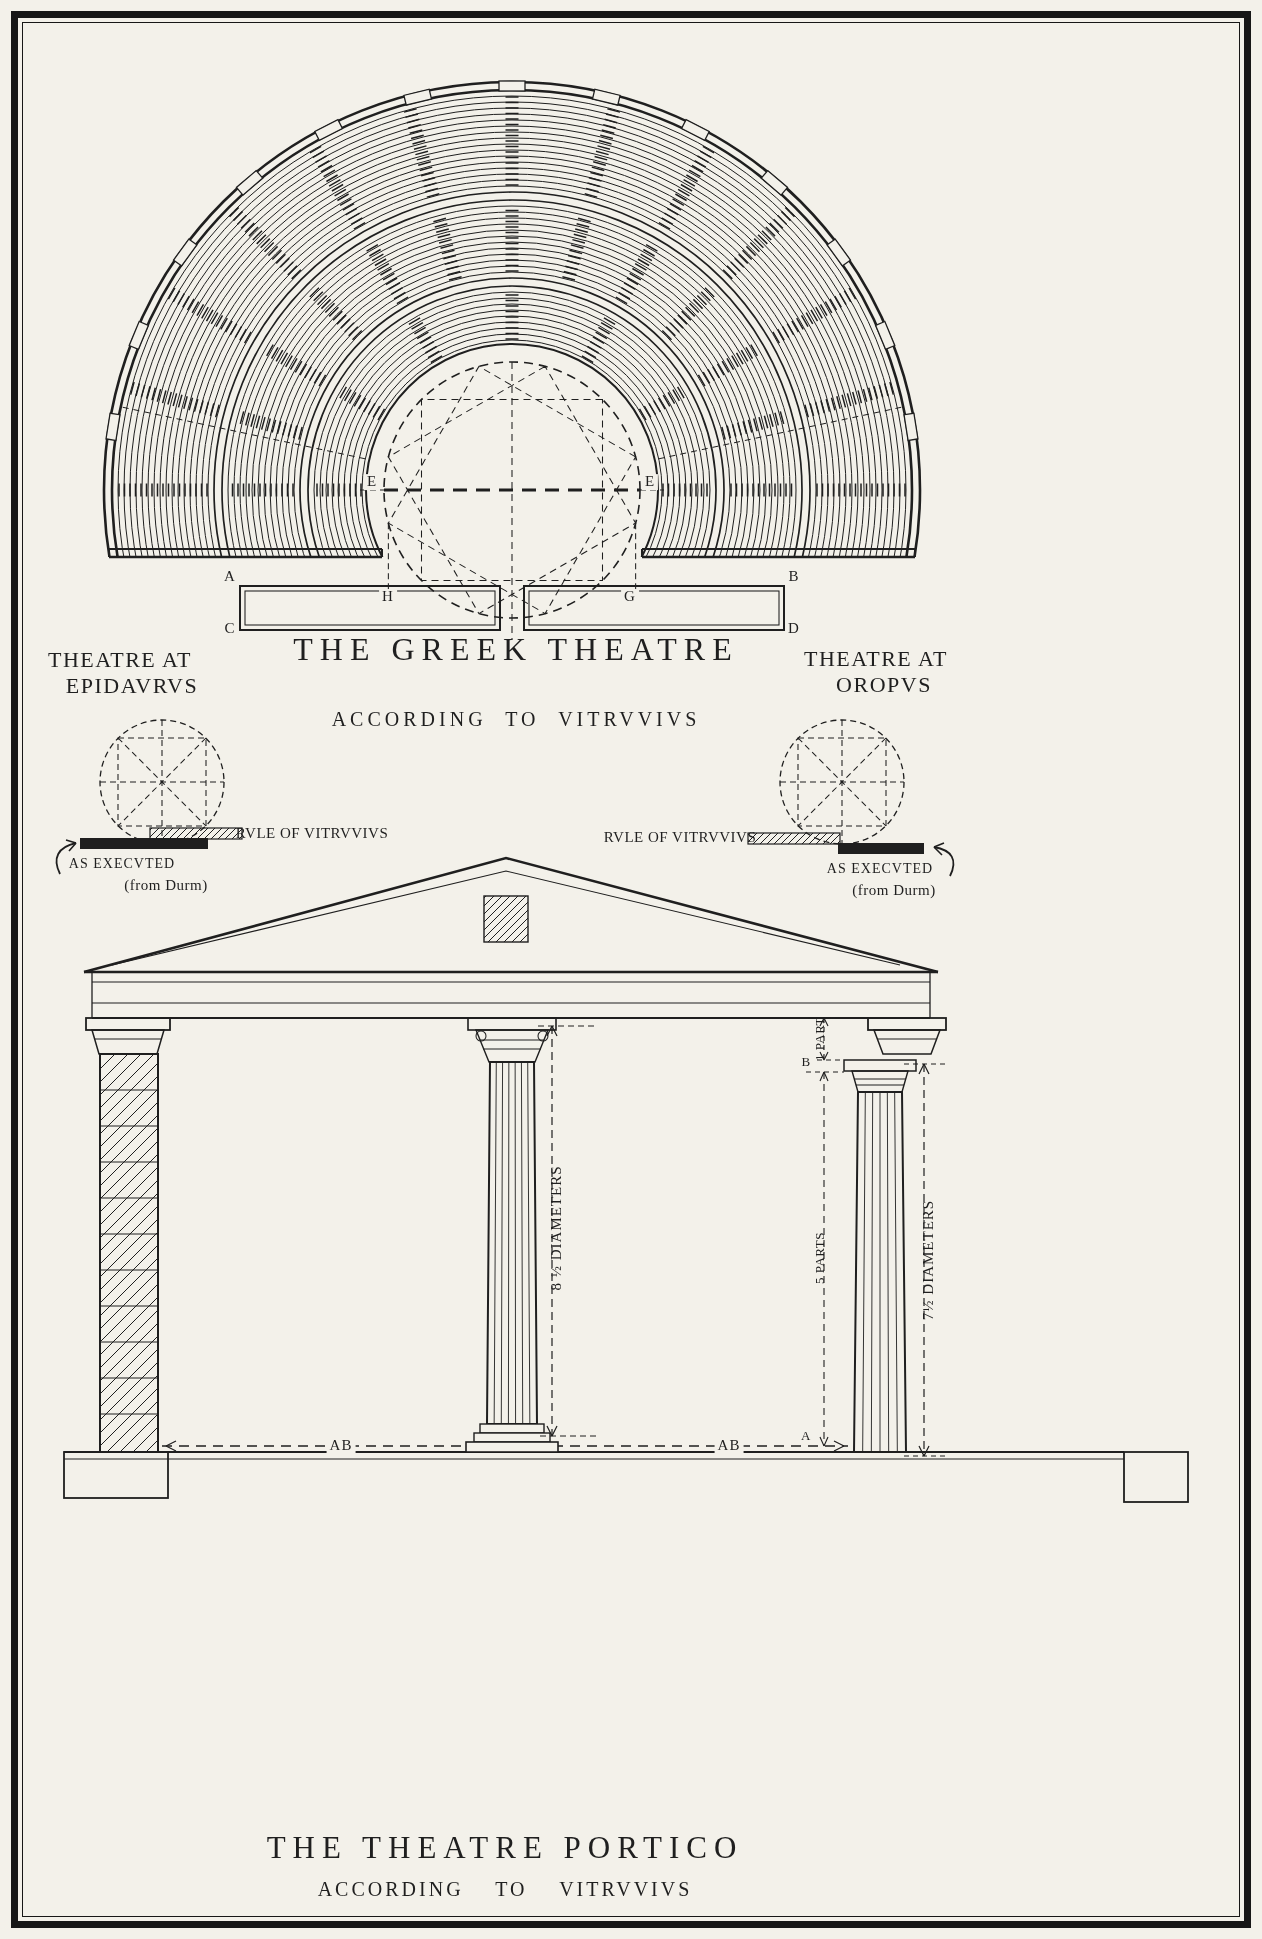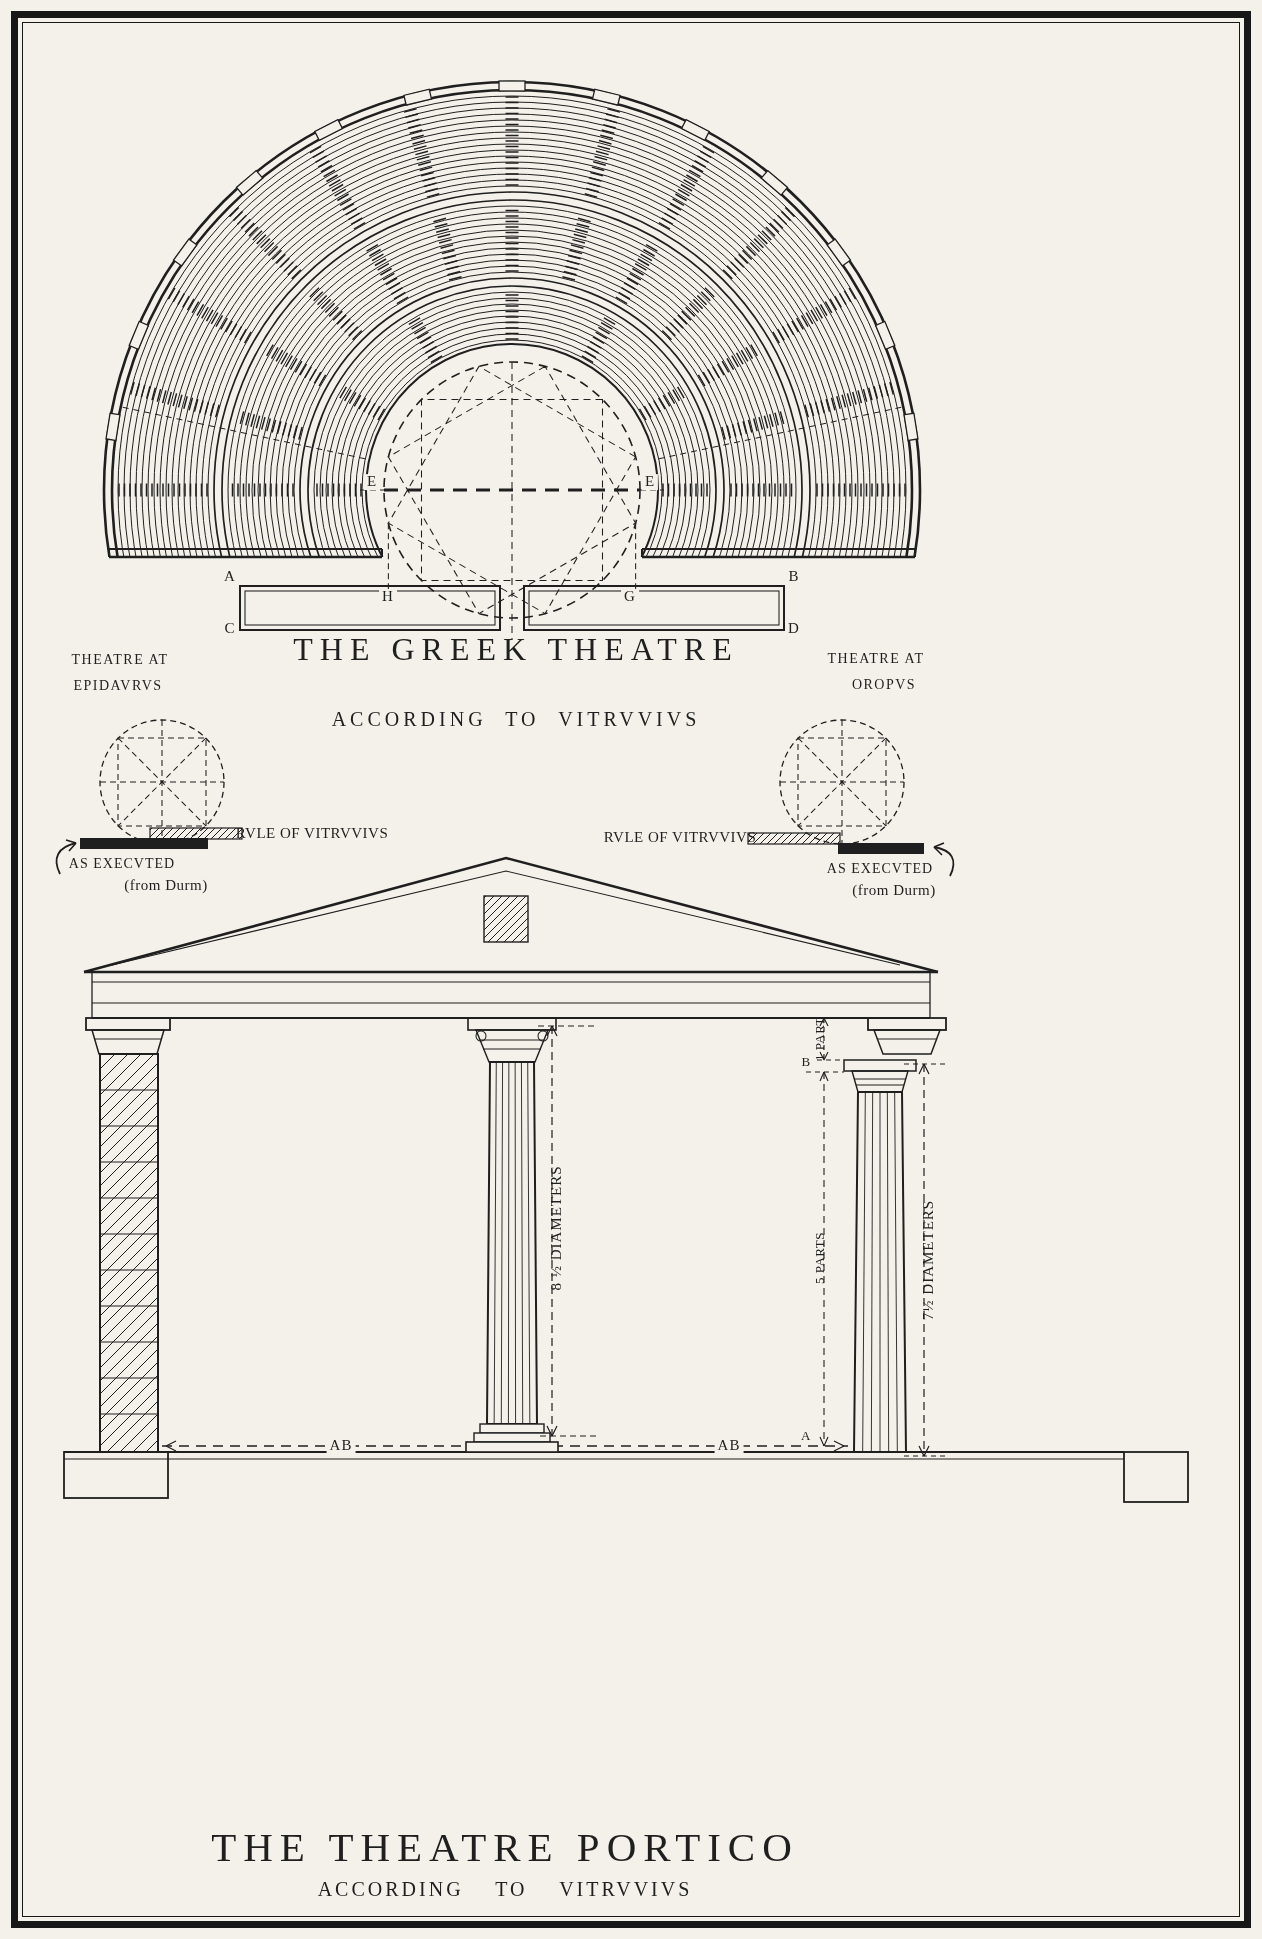--- a/index.html
+++ b/index.html
@@ -8,21 +8,21 @@
   .plate{position:absolute;inset:0;background:#f3f1ea;font-family:"Liberation Serif","DejaVu Serif",serif;color:#1f1f1f}
   .frame{position:absolute;inset:11px;border:7px solid #171717;z-index:5;pointer-events:none}
   .frame2{position:absolute;inset:22px;border:1.5px solid #171717;z-index:5;pointer-events:none}
   svg#art{position:absolute;left:0;top:0;z-index:1}
   .lbl{position:absolute;transform:translate(-50%,-50%);white-space:nowrap;z-index:3;letter-spacing:1px;line-height:1.05}
   .rot{transform:translate(-50%,-50%) rotate(-90deg)}
   .mask{background:#f3f1ea;padding:0 3px}
   .t-main{font-size:32px;letter-spacing:7px}
   .t-sub{font-size:20px;letter-spacing:4px;word-spacing:10px}
   .t-sub2{font-size:20px;letter-spacing:3px;word-spacing:24px}
-  .t-side{font-size:14px;letter-spacing:1.5px}
+  .t-side{font-size:22px;letter-spacing:1.5px}
   .t-small{font-size:15px;letter-spacing:0.5px}
   .t-exec{font-size:14px;letter-spacing:1px}
   .t-script{font-size:15px;letter-spacing:0.5px}
   .t-letter{font-size:15px}
   .t-dim{font-size:15px;letter-spacing:1px}
   .t-dim-s{font-size:13px;letter-spacing:0.5px}
 </style>
 </head>
 <body>
 
@@ -357,35 +357,35 @@
   <div class="lbl t-letter" style="left:794px;top:577px">B</div>
   <div class="lbl t-letter" style="left:230px;top:629px">C</div>
   <div class="lbl t-letter" style="left:794px;top:629px">D</div>
   <div class="lbl t-letter mask" style="left:388px;top:597px">H</div>
   <div class="lbl t-letter mask" style="left:630px;top:597px">G</div>
 
   <div class="lbl t-main" style="left:516px;top:650px">THE GREEK THEATRE</div>
   <div class="lbl t-sub" style="left:516px;top:719px">ACCORDING TO VITRVVIVS</div>
 
   <div class="lbl t-side" style="left:120px;top:660px">THEATRE AT</div>
-  <div class="lbl t-side" style="left:118px;top:686px">EPIDAVRVS</div>
+  <div class="lbl t-side" style="left:132px;top:686px">EPIDAVRVS</div>
   <div class="lbl t-small" style="left:312px;top:834px">RVLE OF VITRVVIVS</div>
   <div class="lbl t-exec" style="left:122px;top:864px">AS EXECVTED</div>
   <div class="lbl t-script" style="left:166px;top:886px">(from Durm)</div>
 
   <div class="lbl t-side" style="left:876px;top:659px">THEATRE AT</div>
   <div class="lbl t-side" style="left:884px;top:685px">OROPVS</div>
   <div class="lbl t-small" style="left:680px;top:838px">RVLE OF VITRVVIVS</div>
   <div class="lbl t-exec" style="left:880px;top:869px">AS EXECVTED</div>
   <div class="lbl t-script" style="left:894px;top:891px">(from Durm)</div>
 
   <div class="lbl rot t-dim" style="left:557px;top:1228px">8 ½ DIAMETERS</div>
   <div class="lbl rot t-dim-s" style="left:820px;top:1039px">1 PART</div>
   <div class="lbl rot t-dim-s" style="left:820px;top:1258px">5 PARTS</div>
   <div class="lbl rot t-dim" style="left:929px;top:1260px">7½ DIAMETERS</div>
   <div class="lbl t-dim-s mask" style="left:806px;top:1062px">B</div>
   <div class="lbl t-dim-s mask" style="left:806px;top:1436px">A</div>
   <div class="lbl t-letter mask" style="left:341px;top:1446px">AB</div>
   <div class="lbl t-letter mask" style="left:729px;top:1446px">AB</div>
 
-  <div class="lbl t-main" style="left:505px;top:1848px;font-size:41px">THE THEATRE PORTICO</div>
+  <div class="lbl t-main" style="left:505px;top:1848px;font-size:31px">THE THEATRE PORTICO</div>
   <div class="lbl t-sub2" style="left:505px;top:1889px">ACCORDING TO VITRVVIVS</div>
 </div>
 
 </body></html>

